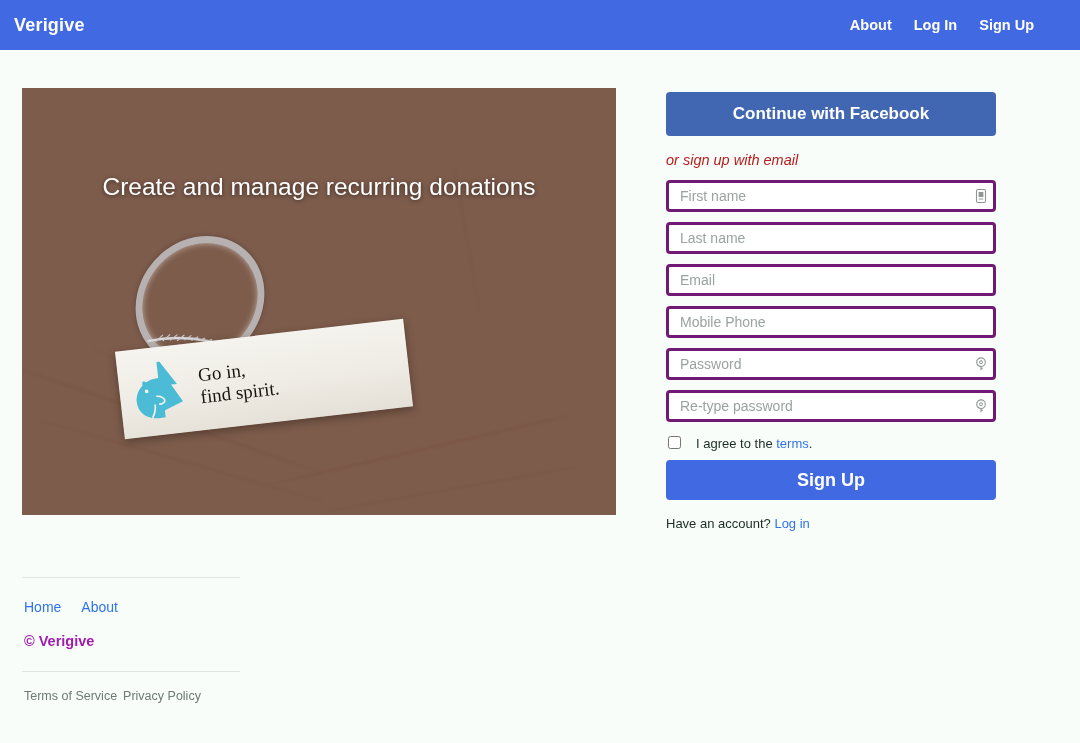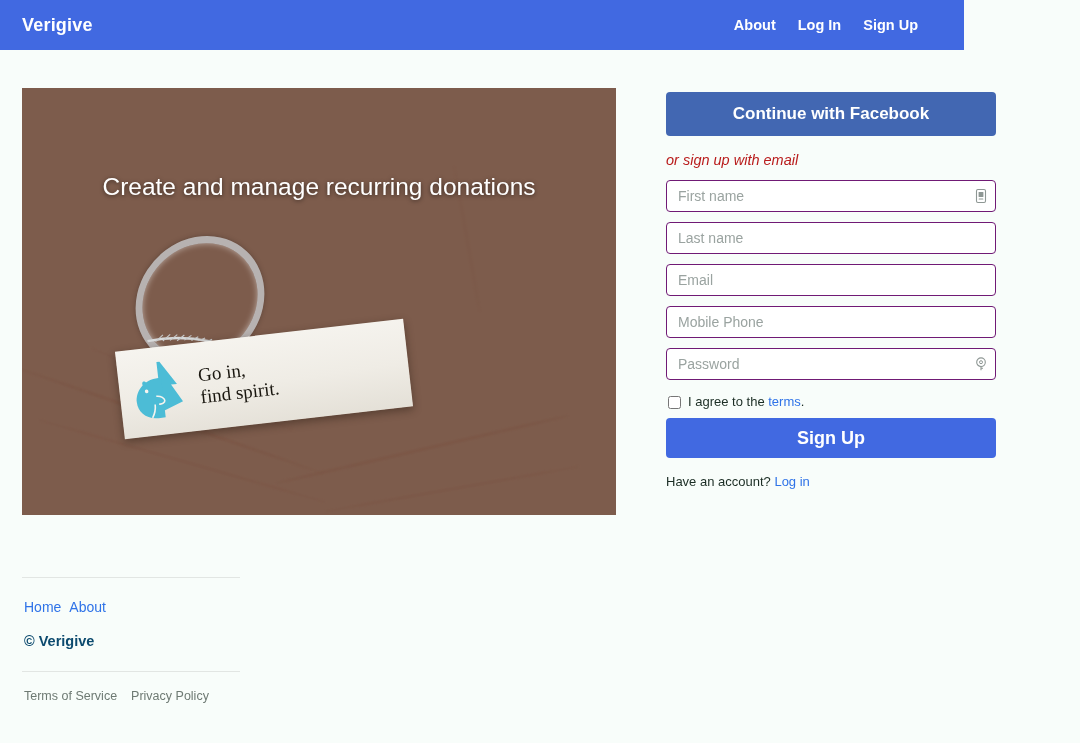--- a/index.html
+++ b/index.html
@@ -16,22 +16,22 @@
     color: #1b2d24;
   }
 
   
   .navbar {
     height: 50px;
     background: #4169e1;
     display: flex;
     align-items: center;
     justify-content: space-between;
-    padding: 0 16px 0 22px;
-    width: 964px;
+    padding: 0 16px 0 14px;
+    width: 1080px;
   }
   .brand {
     color: #ffffff;
     font-size: 18px;
     font-weight: bold;
     letter-spacing: 0.2px;
   }
   .nav-links {
     display: flex;
     align-items: center;
@@ -172,38 +172,38 @@
     padding-right: 0;
   }
   .footer-rule {
     border: 0;
     border-top: 1px solid #e2e6e3;
     margin: 0;
     width: 218px;
   }
   .footer-links {
     display: flex;
-    gap: 8px;
+    gap: 20px;
     padding: 21px 0 0 2px;
   }
   .footer-link {
     color: #2f73e8;
     font-size: 14px;
     text-decoration: none;
     cursor: pointer;
   }
   .copyright {
     padding: 18px 0 22px 2px;
     font-size: 14.5px;
     font-weight: bold;
-    color: #0c4a6e;
+    color: #a21caf;
   }
   .legal {
     display: flex;
-    gap: 14px;
+    gap: 6px;
     padding: 17px 0 0 2px;
     align-items: center;
   }
   .legal-link {
     color: #6e7a73;
     font-size: 12.5px;
     text-decoration: none;
     cursor: pointer;
   }
 
@@ -230,21 +230,21 @@
     font-style: italic;
   }
   .field {
     position: relative;
     width: 330px;
     margin-bottom: 10px;
   }
   .field input {
     width: 330px;
     height: 32px;
-    border: 1px solid #701a75;
+    border: 3px solid #701a75;
     border-radius: 4px;
     background: #ffffff;
     padding: 0 30px 0 11px;
     font-size: 14px;
     font-family: "Liberation Sans", sans-serif;
     color: #1b2d24;
     outline: none;
   }
   .field input::placeholder { color: #9aa3a0; }
   .field-icon {
@@ -252,22 +252,22 @@
     right: 8px;
     top: 50%;
     transform: translateY(-50%);
     width: 14px;
     height: 16px;
     pointer-events: none;
   }
   .terms-row {
     width: 330px;
     display: flex;
-    align-items: flex-end;
-    gap: 7px;
+    align-items: flex-start;
+    gap: 15px;
     padding: 4px 0 9px 2px;
   }
   .terms-row input[type=checkbox] {
     width: 13px;
     height: 13px;
     margin: 0;
     accent-color: #4169e1;
     cursor: pointer;
   }
   .terms-text { font-size: 13px; color: #1b2d24; }
@@ -401,20 +401,28 @@
 
     <div class="field">
       <input type="text" placeholder="Password" style="">
       <svg class="field-icon" viewBox="0 0 14 16">
         <circle cx="7" cy="6.2" r="4.3" fill="none" stroke="#8e9794" stroke-width="1.1"></circle>
         <circle cx="7" cy="6.2" r="1.5" fill="none" stroke="#8e9794" stroke-width="1"></circle>
         <path d="M7 10.5 L7 14.3 M7 12.2 L9 12.2" stroke="#8e9794" stroke-width="1.1" fill="none"></path>
       </svg>
     </div>
 
+    <div class="field">
+      <input type="text" placeholder="Re-type password" style="">
+      <svg class="field-icon" viewBox="0 0 14 16">
+        <circle cx="7" cy="6.2" r="4.3" fill="none" stroke="#8e9794" stroke-width="1.1"></circle>
+        <circle cx="7" cy="6.2" r="1.5" fill="none" stroke="#8e9794" stroke-width="1"></circle>
+        <path d="M7 10.5 L7 14.3 M7 12.2 L9 12.2" stroke="#8e9794" stroke-width="1.1" fill="none"></path>
+      </svg>
+    </div>
 
     <div class="terms-row">
       <input type="checkbox" style="">
       <span class="terms-text"><span>I agree to the </span><a>terms</a><span>.</span></span>
     </div>
 
     <button class="signup-btn">Sign Up</button>
 
     <div class="have-acct"><span>Have an account? </span><a>Log in</a></div>
   </div>

